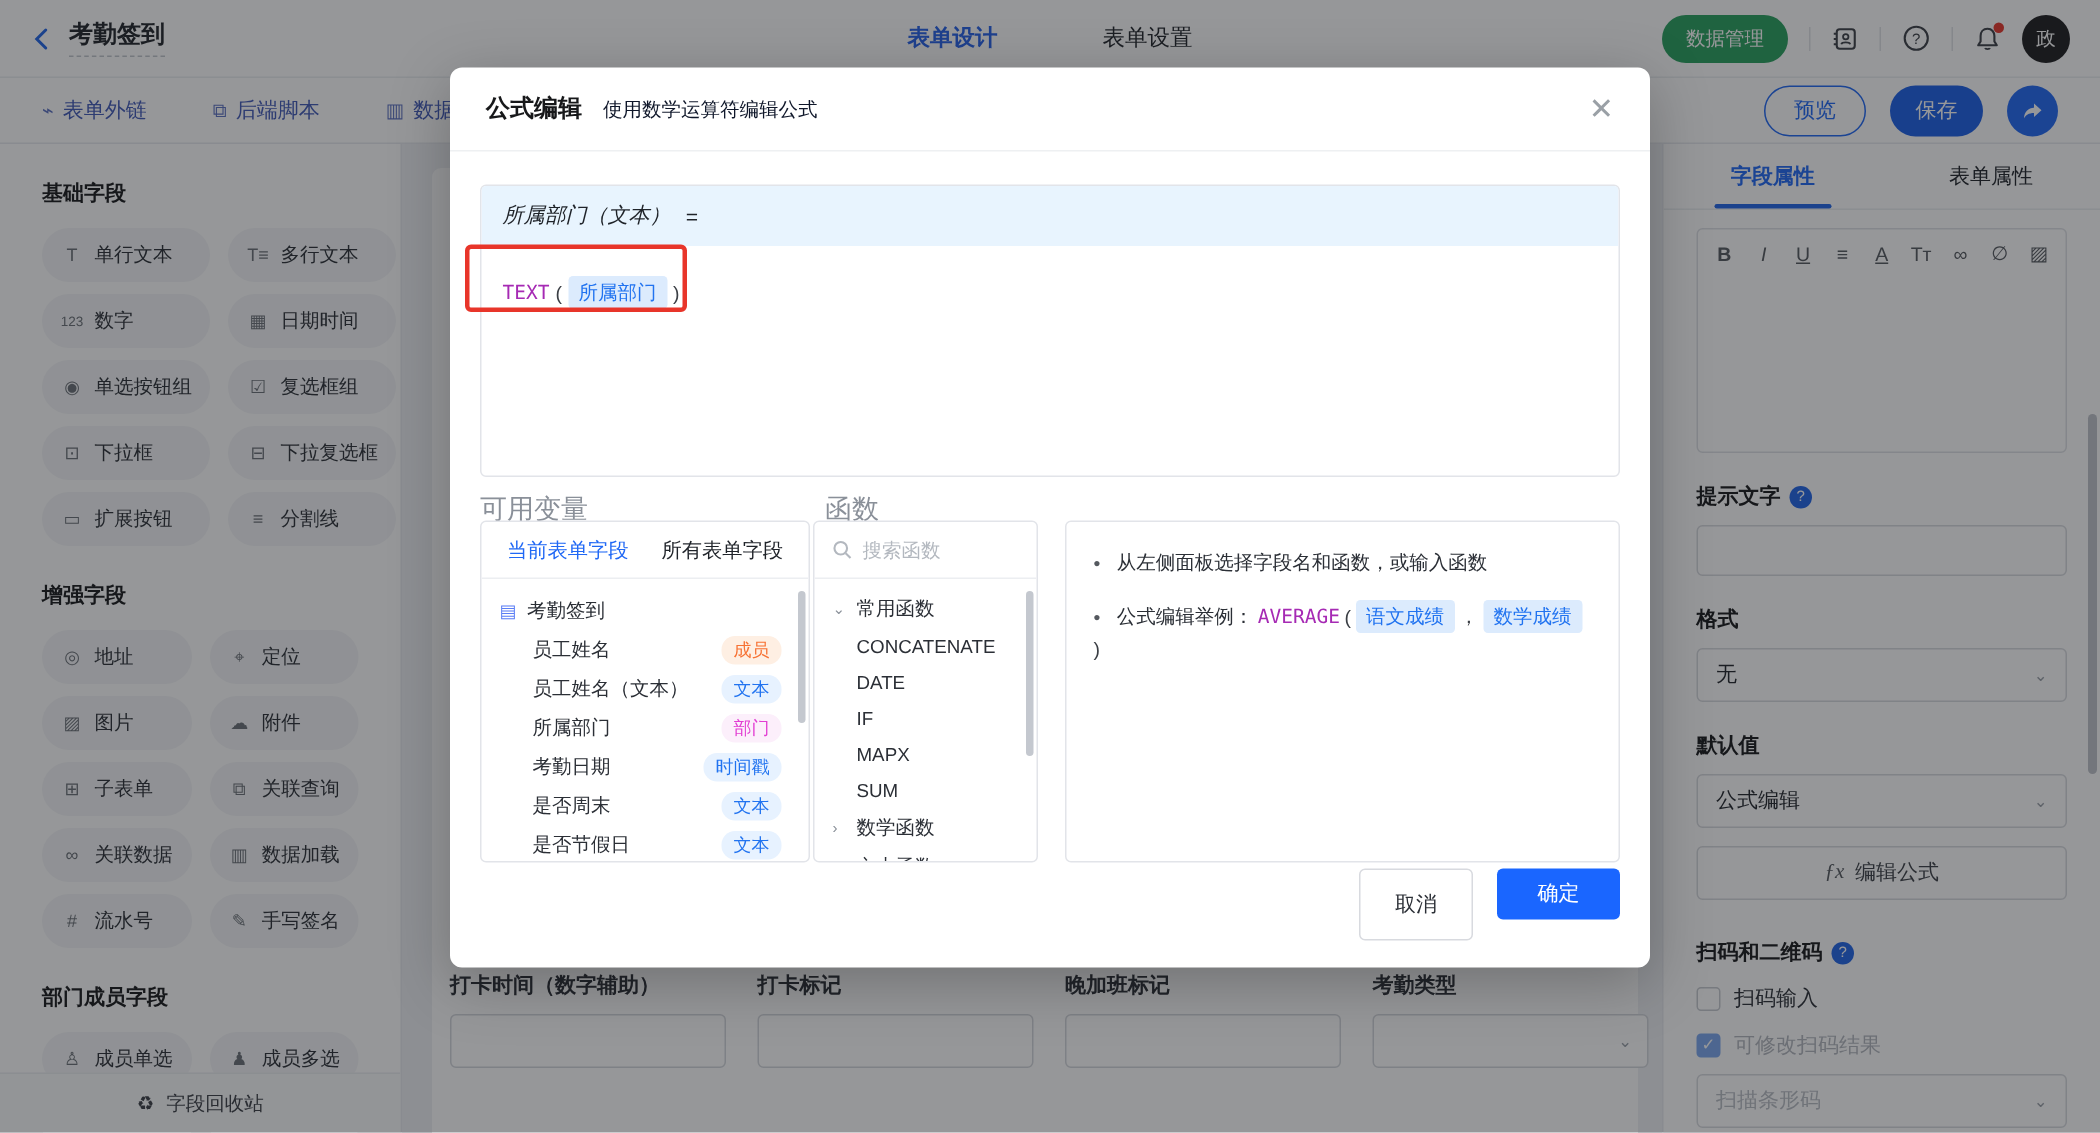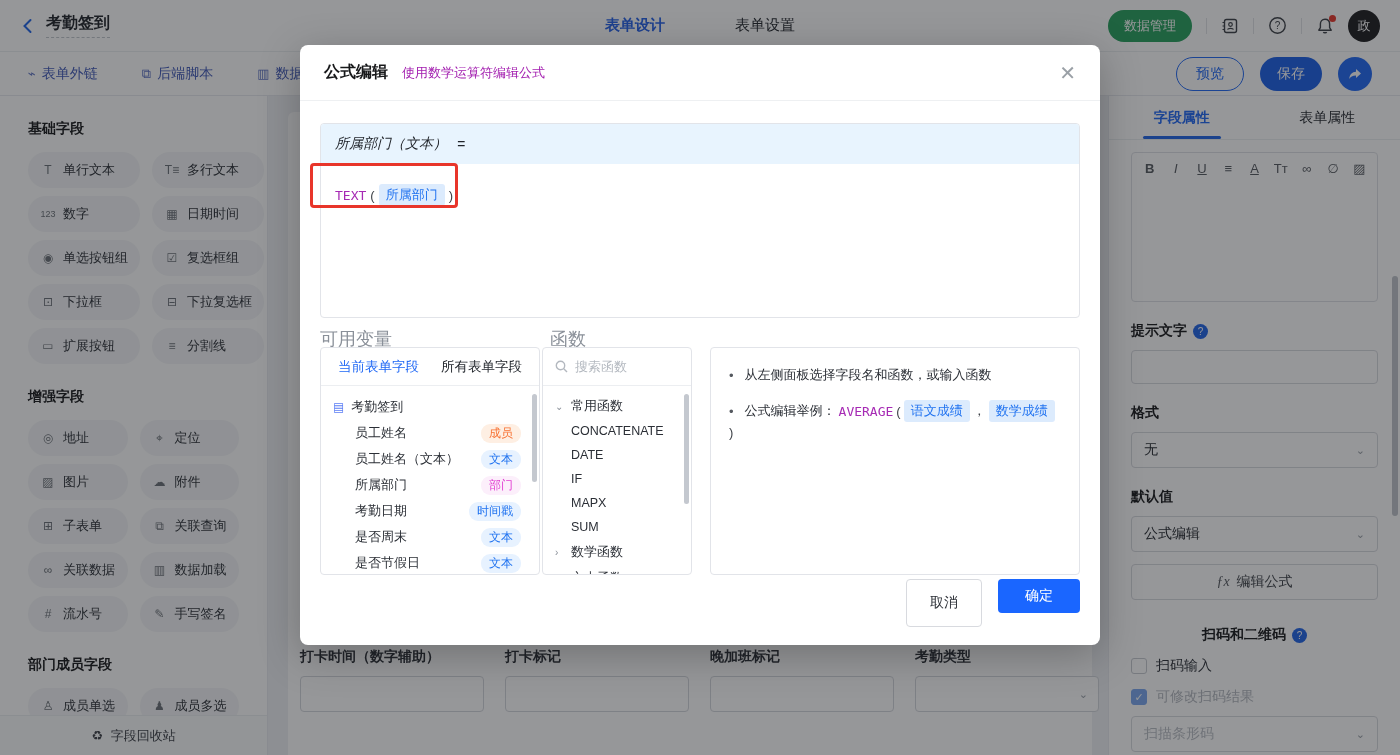--- a/index.html
+++ b/index.html
@@ -82,21 +82,21 @@
   .cb-row.muted { color:#b3b7be; }
   .cb { width:16px; height:16px; border:1px solid #c6cad0; border-radius:3px; background:#fff; flex:none; }
   .cb.checked { background:#7ba7ee; border-color:#7ba7ee; color:#fff; font-size:11px; line-height:15px; text-align:center; }
   .rp-scrollbar { position:absolute; right:2px; top:180px; width:6px; height:240px; background:#bfc3ca; border-radius:3px; }
 
   
   .overlay { position:absolute; inset:0; background:rgba(22,24,28,.45); z-index:40; }
   .modal { position:absolute; left:300px; top:45px; width:800px; height:600px; background:#fff; border-radius:8px; box-shadow:0 10px 40px rgba(0,0,0,.25); z-index:50; }
   .m-head { height:56px; display:flex; align-items:center; padding:0 24px; border-bottom:1px solid #eef0f2; }
   .m-title { font-size:16px; font-weight:bold; color:#17181a; }
-  .m-sub { font-size:13px; color:#a21caf; margin-left:14px; }
+  .m-sub { font-size:13px; color:#0f172a; margin-left:14px; }
   .m-close { margin-left:auto; background:none; border:none; font-size:20px; color:#9aa0a6; cursor:pointer; line-height:1; }
   .f-box { position:absolute; left:20px; top:78px; width:760px; height:195px; border:1px solid #e2e4e9; border-radius:4px; overflow:hidden; }
   .f-target { height:40px; background:#e8f4fe; display:flex; align-items:center; padding:0 14px; font-size:14px; color:#1f2329; gap:10px;font-style:italic; }
   .f-edit { padding:20px 14px; font-size:13px; display:flex; align-items:center; gap:4px; }
   .f-fn { color:#a62ab4; font-family:"DejaVu Sans Mono",monospace; font-size:13px; }
   .f-paren { color:#3b3f45; }
   .chip { background:#dcebfd; color:#2173f0; border-radius:3px; padding:2px 7px; font-size:13px; cursor:pointer; }
   .red-annotation { position:absolute; left:10px; top:118px; width:148px; height:45px; border:3px solid #e8352a; border-radius:4px; pointer-events:none; }
   .m-labels { position:absolute; top:282px; left:20px; right:20px; display:flex; font-size:18px; color:#8a9099; }
   .m-label-vars { width:230px; }
@@ -393,21 +393,21 @@
           <span class="rp-label">默认值</span>
         </div>
       <div class="rp-select">
         <span>公式编辑</span>
         <span class="chev">⌄</span>
       </div>
       <button class="fx-btn">
         <span class="fx-ic">ƒx</span>
         <span>编辑公式</span>
       </button>
-      <div class="rp-label-row" style="margin-top:26px;justify-content:center;">
+      <div class="rp-label-row" style="margin-top:26px;">
         <span class="rp-label">扫码和二维码</span>
         <span class="qbadge">?</span>
       </div>
       <div class="cb-row">
         <span class="cb"></span>
         <span>扫码输入</span>
       </div>
       <div class="cb-row muted">
         <span class="cb checked">✓</span>
         <span>可修改扫码结果</span>

